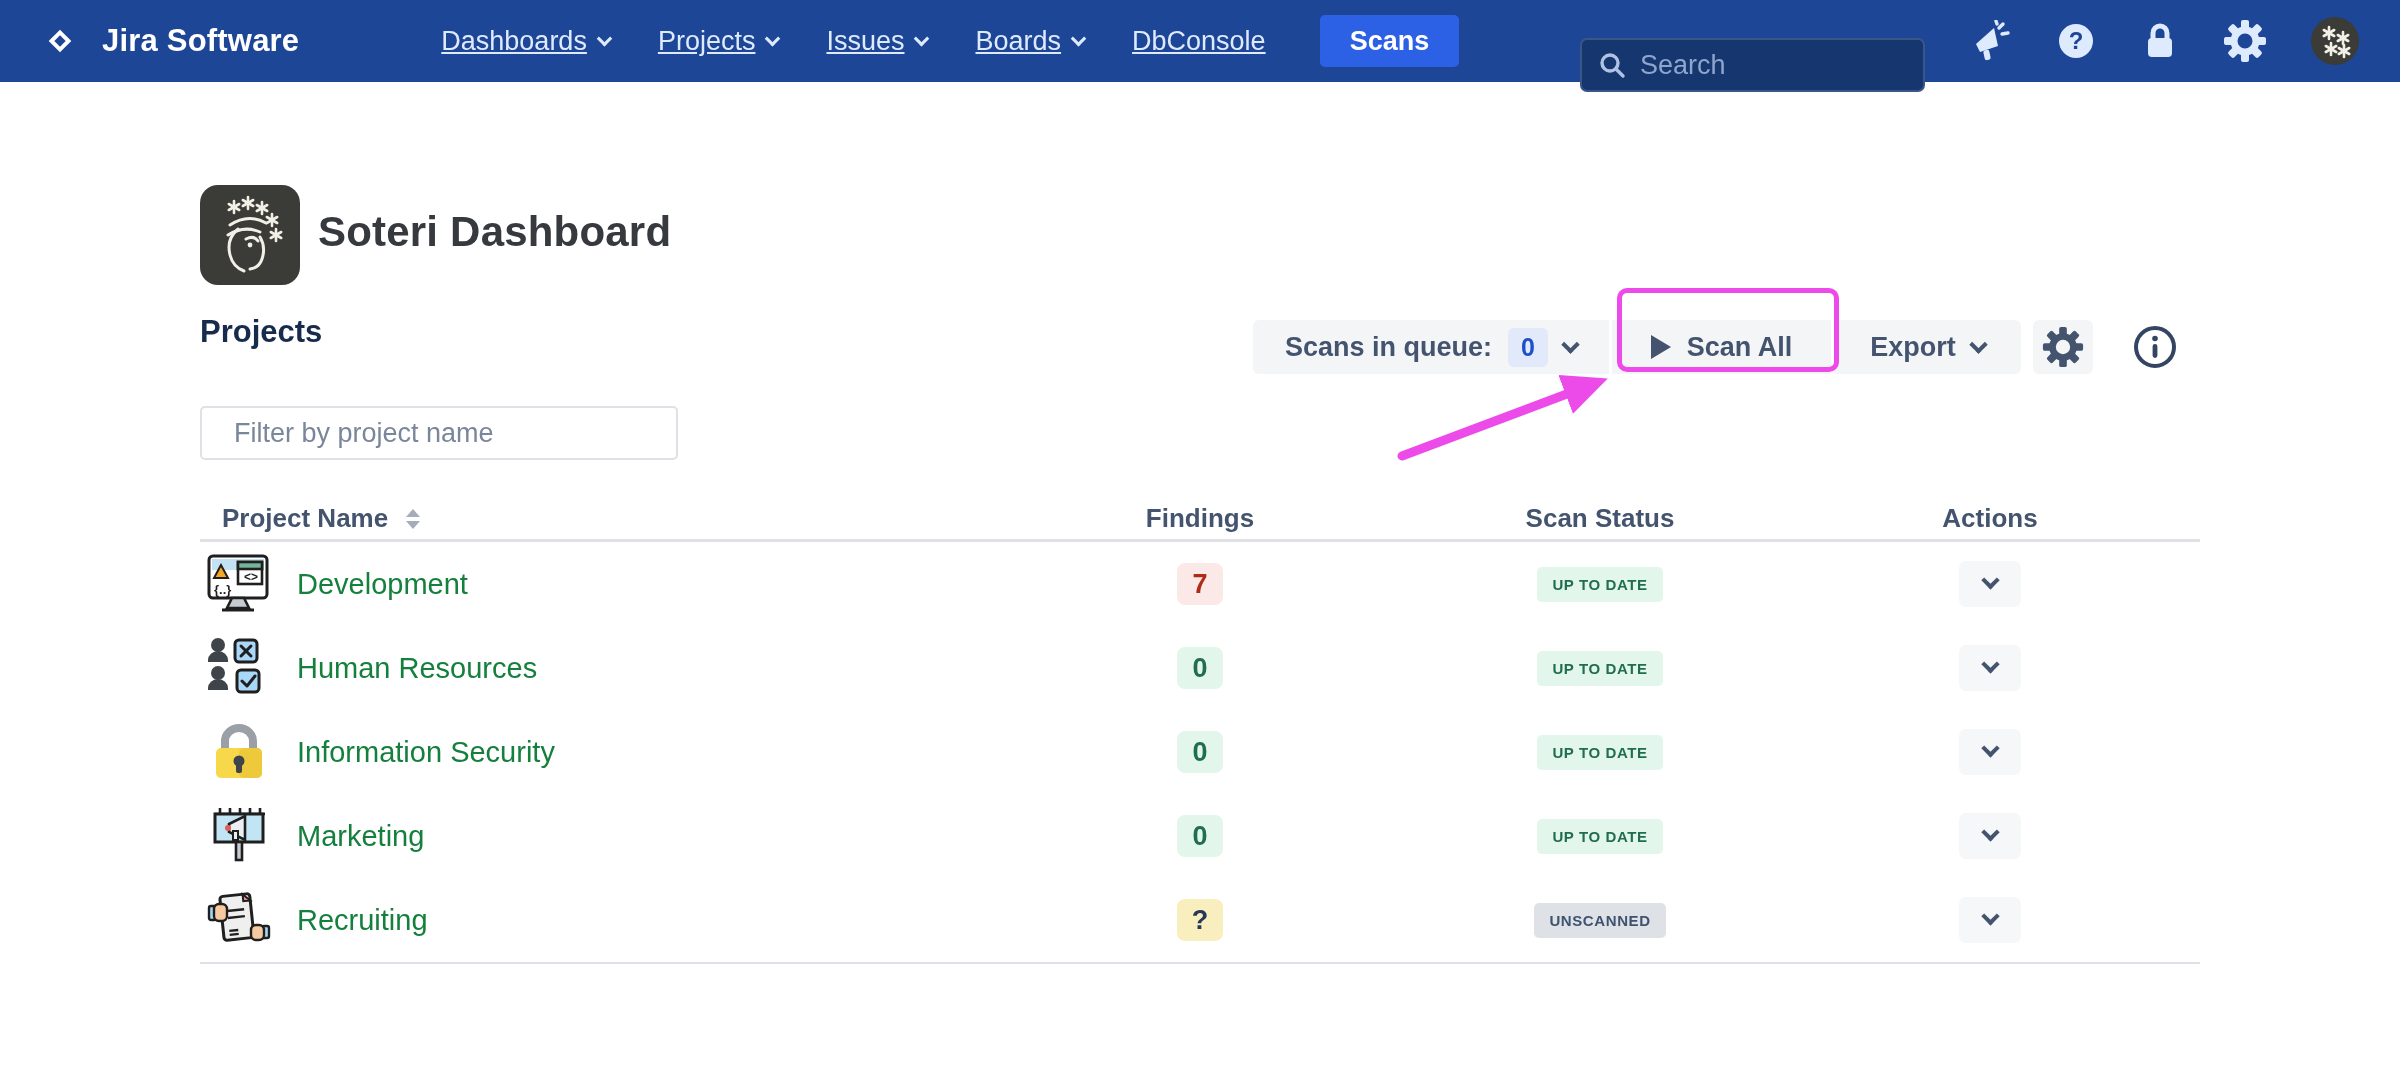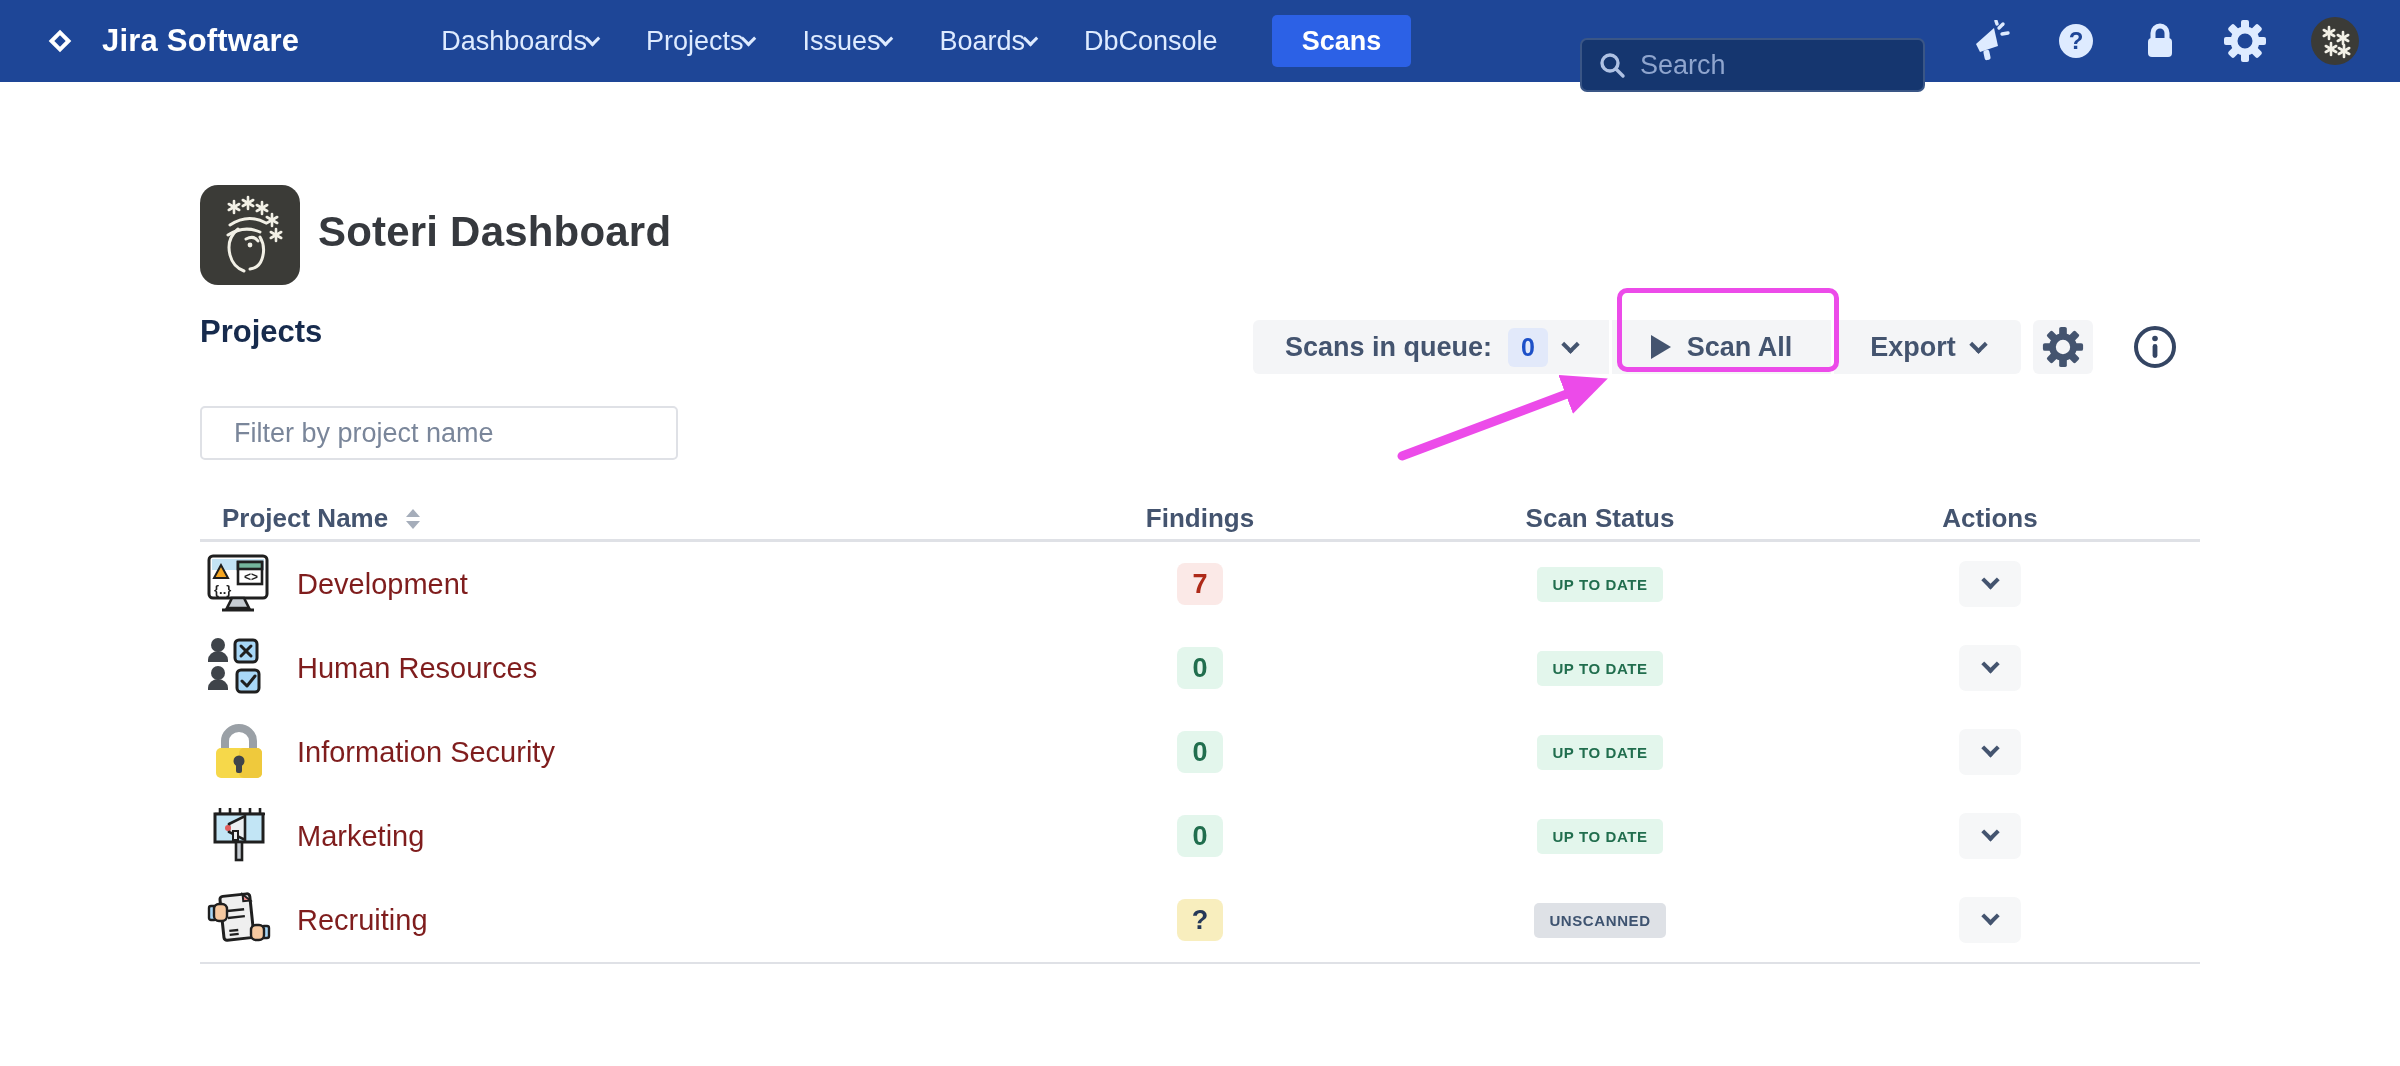--- a/index.html
+++ b/index.html
@@ -14,22 +14,22 @@
   
   .topnav {
     position: absolute; left:0; top:0; width:2400px; height:82px;
     background: var(--nav-bg);
     display:flex; align-items:center;
   }
   .brand { display:flex; align-items:center; gap:22px; margin-left:40px; }
   .brand-name { color:#fff; font-size:31px; font-weight:600; letter-spacing:0.2px; }
   .navmenu { display:flex; align-items:center; margin-left:118px; gap:0; }
   .navitem {
-    display:flex; align-items:center; gap:0; color:#DEEBFF;
-    font-size:27px; font-weight:500; padding:0 24px; height:82px; cursor:pointer;
+    display:flex; align-items:center; gap:12px; color:#DEEBFF;
+    font-size:27px; font-weight:500; padding:0 24px; height:82px; cursor:pointer;text-decoration:underline;
   }
   .chev {
     display:inline-block; width:11px; height:11px;
     border-right:3px solid currentColor; border-bottom:3px solid currentColor;
     transform: rotate(45deg) translate(-2px,-2px);
   }
   .chev.dark { color:#44546F; width:13px; height:13px; border-width:4px; }
   .create-btn {
     margin-left:30px; height:52px; padding:0 30px; border:none; border-radius:5px;
     background: var(--create-bg); color:#fff; font-size:27px; font-weight:700;
@@ -107,21 +107,21 @@
   .th-name { display:flex; align-items:center; gap:18px; padding-left:22px; cursor:pointer; }
   .center { text-align:center; display:flex; align-items:center; justify-content:center; }
   .sort { display:inline-flex; flex-direction:column; gap:4px; }
   .sort i { width:0; height:0; border-left:7px solid transparent; border-right:7px solid transparent; }
   .sort .up { border-bottom:8px solid #A5ADBA; }
   .sort .dn { border-top:8px solid #A5ADBA; }
   .trow { display:grid; grid-template-columns:780px 440px 360px 420px; align-items:center; height:84px; }
   .trows { border-bottom:2px solid #DFE1E6; }
   .name-cell { display:flex; align-items:center; gap:24px; padding-left:5px; }
   .picon { width:68px; height:68px; display:flex; align-items:center; justify-content:center; }
-  .plink { color:#7f1d1d; font-size:29px; text-decoration:none; cursor:pointer; }
+  .plink { color:#15803d; font-size:29px; text-decoration:none; cursor:pointer; }
   .fbadge {
     min-width:46px; height:42px; line-height:42px; padding:0 10px; border-radius:8px;
     font-size:27px; font-weight:700; text-align:center;
   }
   .f-danger  { background:#FBE9E7; color:#AE2A19; }
   .f-success { background:#E3F6EC; color:#216E4E; }
   .f-unknown { background:#F8EEBE; color:#253858; }
   .sbadge {
     padding:9px 15px; border-radius:5px; font-size:15px; font-weight:700; letter-spacing:0.6px;
   }

